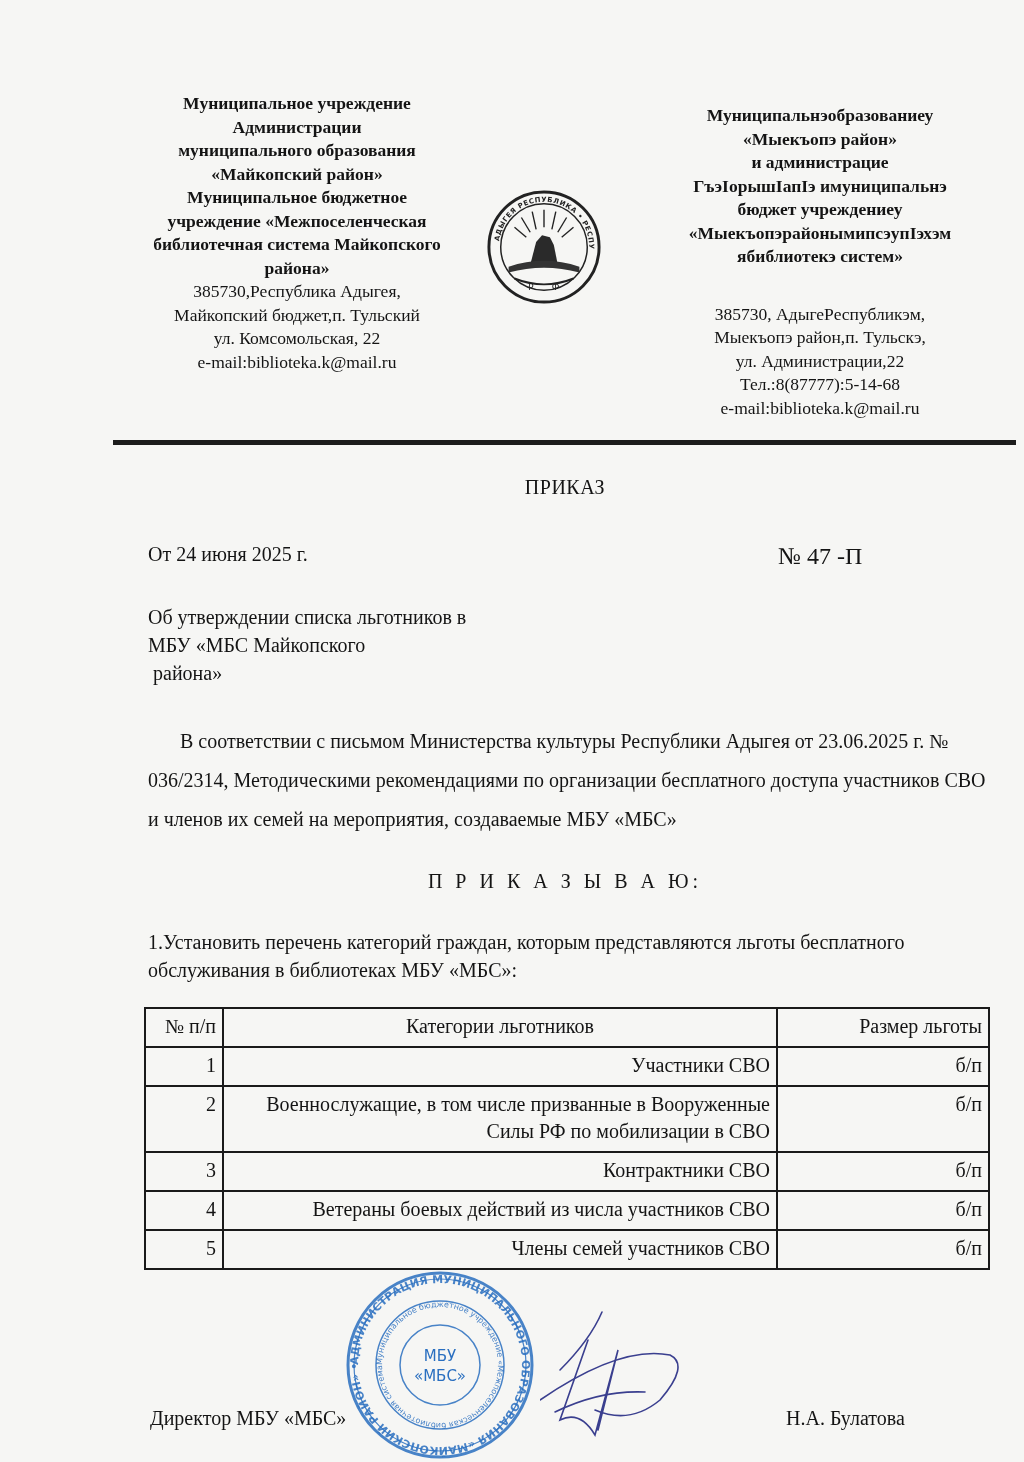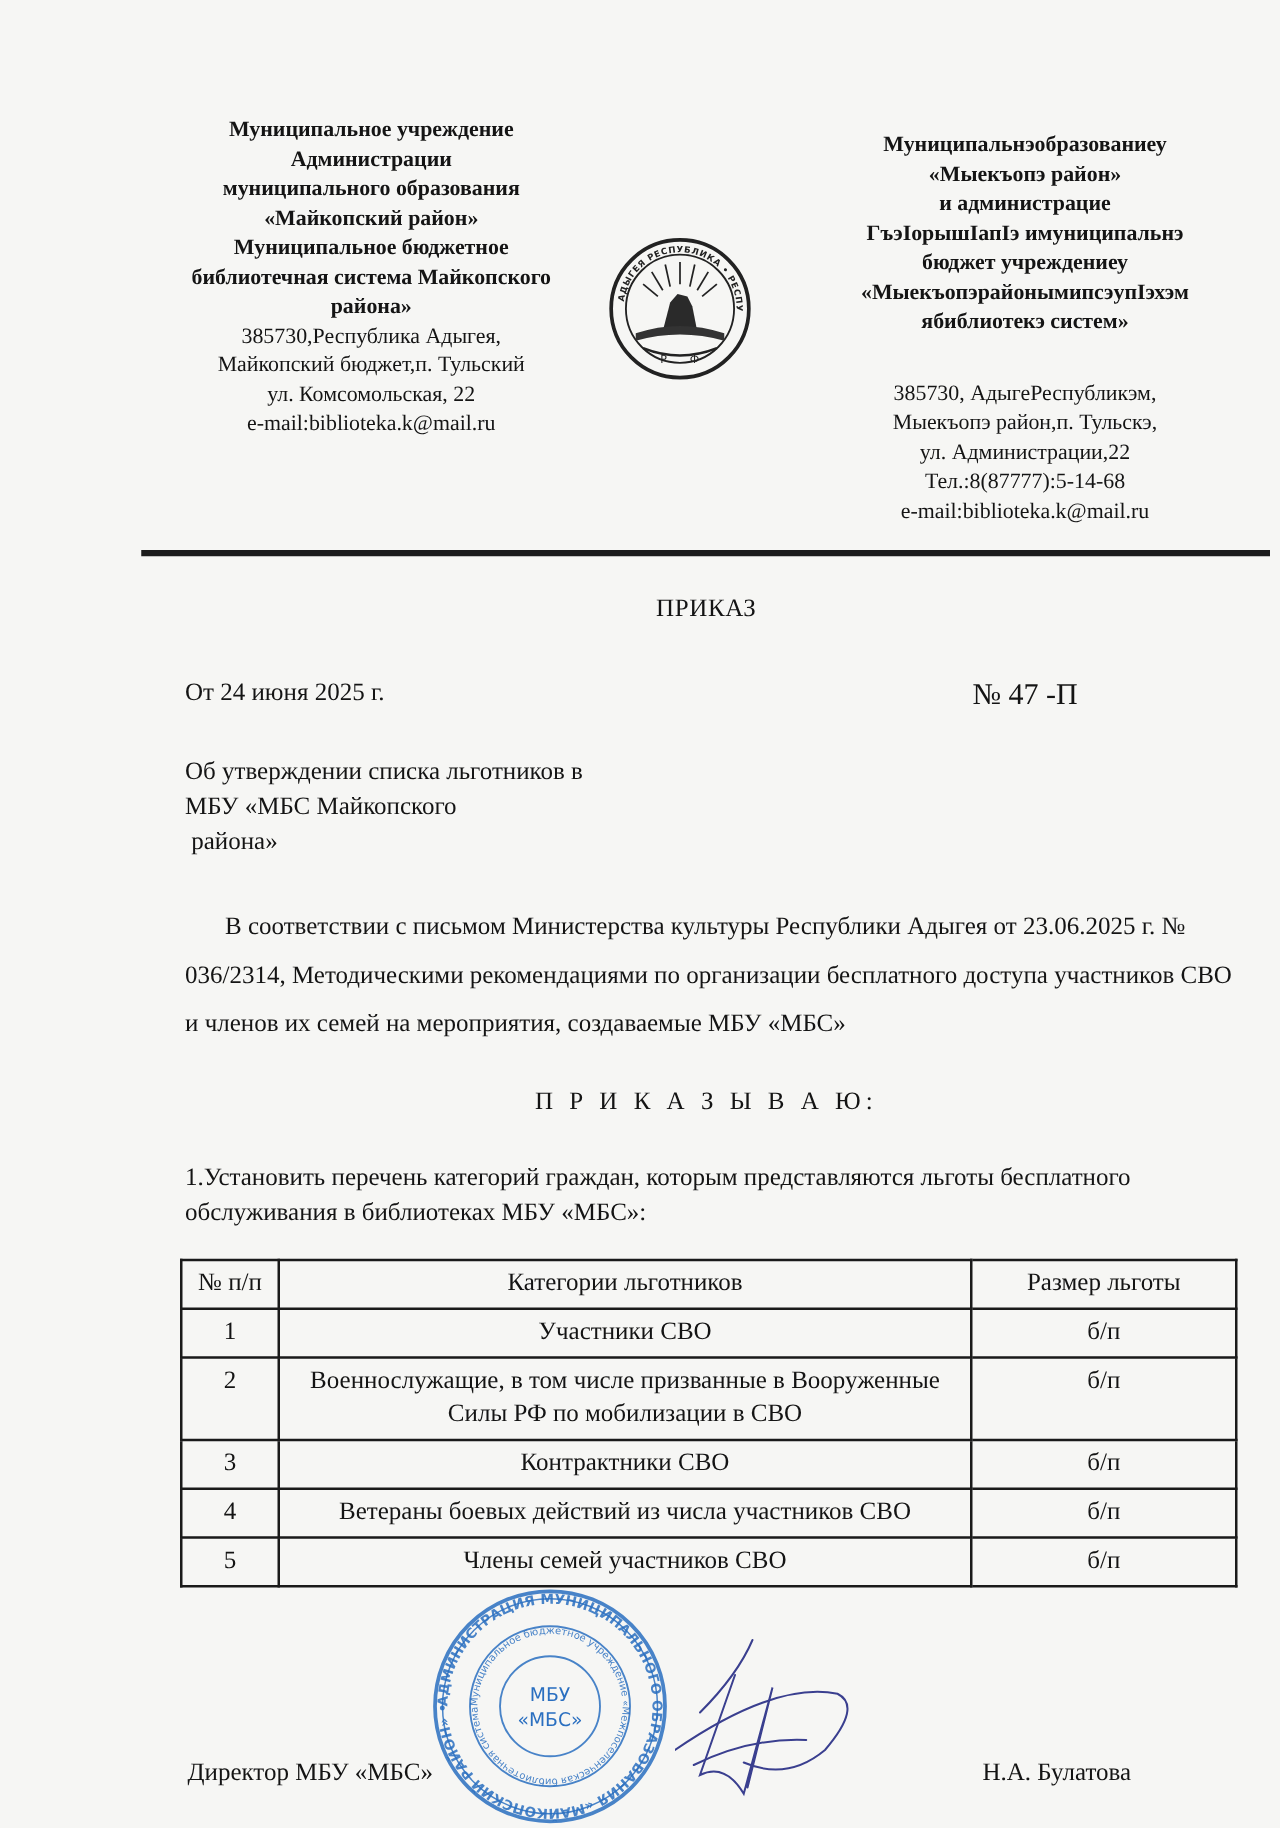--- a/index.html
+++ b/index.html
@@ -24,39 +24,40 @@
     .subject div { white-space: pre; }
     .para { position: absolute; left: 148px; width: 840px; top: 722px; font-size: 20px; line-height: 39px; text-indent: 32px; }
     .order { position: absolute; left: 0; width: 1130px; top: 870px; text-align: center; font-size: 20px; letter-spacing: 4px; }
     .item1 { position: absolute; left: 148px; width: 840px; top: 928px; font-size: 20px; line-height: 28px; }
     table.benefits {
       position: absolute; left: 144px; top: 1007px; width: 846px;
       border-collapse: collapse; font-size: 20px; line-height: 27px;
     }
     table.benefits td, table.benefits th {
       border: 2.5px solid #1a1a1a; padding: 4px 6px 6px 6px; vertical-align: top;
-      font-weight: normal; text-align: center;
+      font-weight: normal; text-align: right;
     }
     table.benefits th.c-cat { text-align: center; }
     .col-num { width: 64px; }
     .col-cat { width: 540px; }
     .stamp { position: absolute; left: 340px; top: 1268px; width: 200px; height: 194px; }
     .signature { position: absolute; left: 540px; top: 1310px; width: 150px; height: 140px; }
     .dir { position: absolute; left: 150px; top: 1407px; font-size: 20px; }
     .dirname { position: absolute; left: 786px; top: 1407px; font-size: 20px; }
   </style>
 </head>
 <body>
 
 <div class="hdr-col hdr-left">
   <div class="b">Муниципальное учреждение</div>
   <div class="b">Администрации</div>
   <div class="b">муниципального образования</div>
   <div class="b">«Майкопский район»</div>
   <div class="b">Муниципальное бюджетное</div>
+  <div class="b">учреждение «Межпоселенческая</div>
   <div class="b">библиотечная система Майкопского</div>
   <div class="b">района»</div>
   <div class="gap"></div>
   <div>385730,Республика Адыгея,</div>
   <div>Майкопский бюджет,п. Тульский</div>
   <div>ул. Комсомольская, 22</div>
   <div>e-mail:biblioteka.k@mail.ru</div>
 </div>
 
 <svg class="emblem" viewBox="0 0 120 120">

